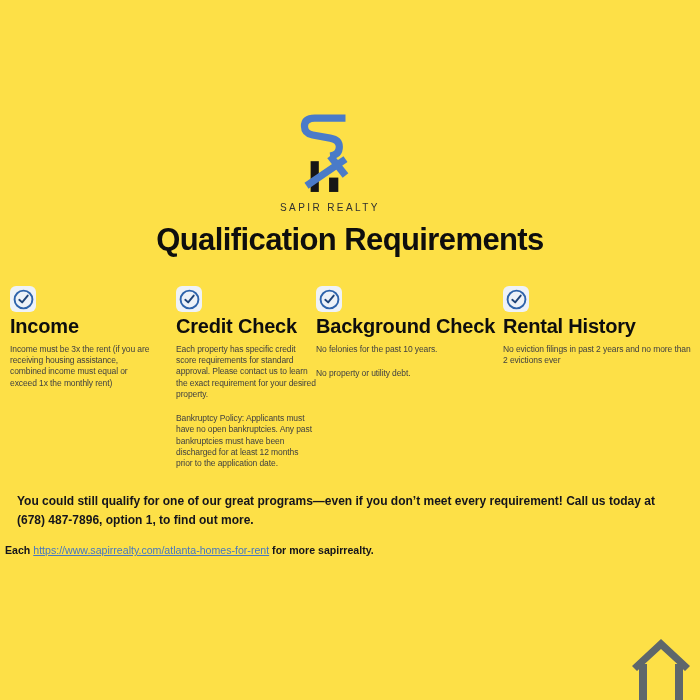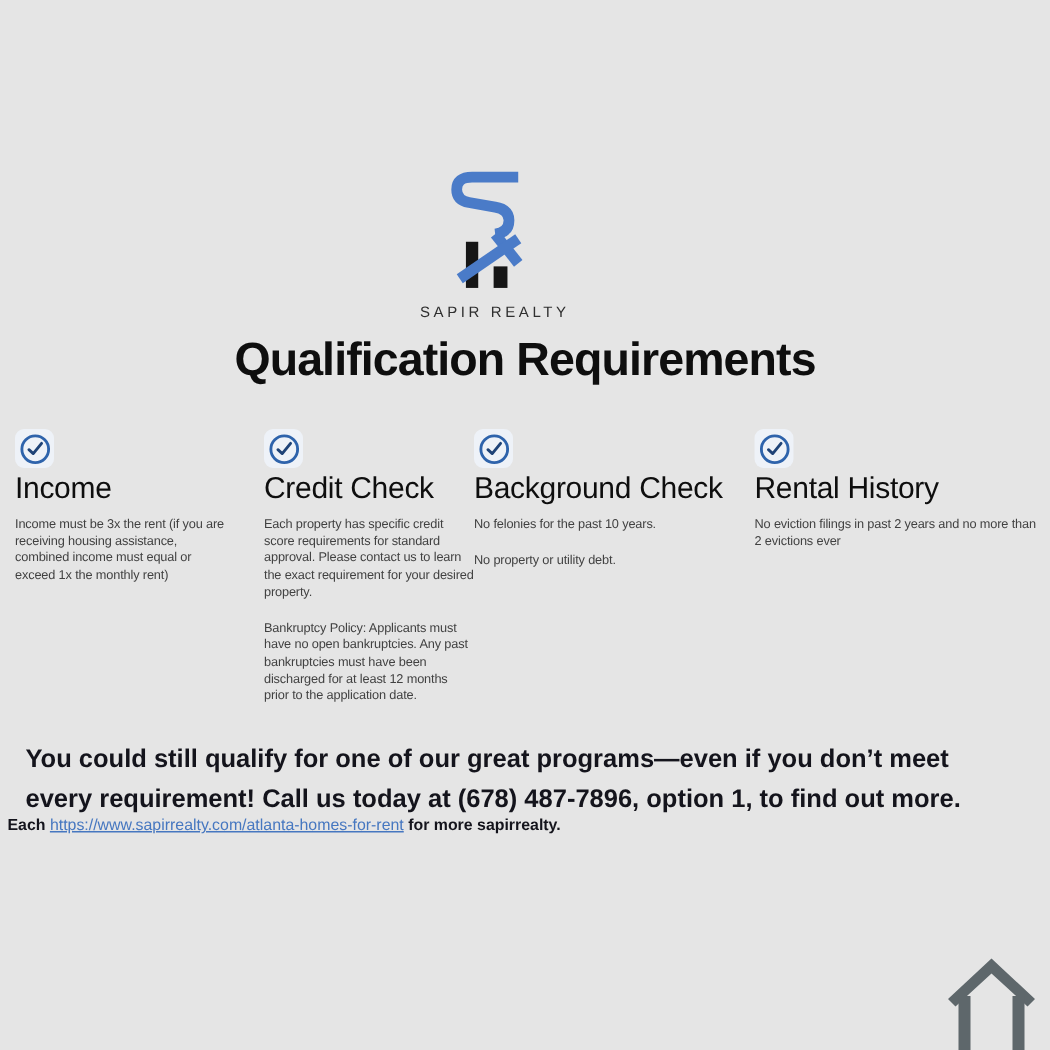--- a/index.html
+++ b/index.html
@@ -1,17 +1,17 @@
 <!DOCTYPE html>
 <html><head>
 <meta charset="utf-8">
 <style>
   html,body{margin:0;padding:0;background:#ffffff;}
   .canvas{
-    position:relative;width:700px;height:700px;background:#e5e5e5;
+    position:relative;width:700px;height:700px;background:#fde047;
     overflow:hidden;font-family:"Liberation Sans",sans-serif;color:#111;
   }
   
   .logo{position:absolute;left:280px;top:114px;width:92px;text-align:center;}
   .logo svg{display:inline-block;}
   .wordmark{
     margin-top:4px;font-size:10px;font-weight:400;letter-spacing:2.4px;
     color:#2f2f2f;white-space:nowrap;
   }
   
@@ -19,31 +19,31 @@
     position:absolute;left:0;right:0;top:222px;margin:0;text-align:center;
     font-size:31px;font-weight:700;letter-spacing:-0.6px;color:#0e0e0e;
   }
   
   .col{position:absolute;top:286px;}
   .col .icon-tile{
     width:26px;height:26px;border-radius:6px;background:#eef2f8;
     display:flex;align-items:center;justify-content:center;margin-bottom:3px;
   }
   .col h2{
-    margin:0 0 6px 0;font-size:20px;font-weight:400;letter-spacing:-0.2px;
+    margin:0 0 6px 0;font-size:20px;font-weight:700;letter-spacing:-0.2px;
     color:#0e0e0e;white-space:nowrap;
   }
   .col p{
     margin:0 0 13px 0;font-size:8.5px;line-height:1.32;color:#414141;
     letter-spacing:-0.1px;
   }
   
   .cta{
     position:absolute;left:17px;top:492px;width:650px;margin:0;
-    font-size:17px;font-weight:700;line-height:1.6;color:#14141c;
+    font-size:12px;font-weight:700;line-height:1.6;color:#14141c;
   }
   .footer{
     position:absolute;left:5px;top:544px;margin:0;font-size:10.6px;
     font-weight:700;color:#14141c;white-space:nowrap;
   }
   .footer a{
     font-weight:400;color:#4677c0;text-decoration:underline;cursor:pointer;
   }
   
   .house{position:absolute;left:632px;top:638px;}

